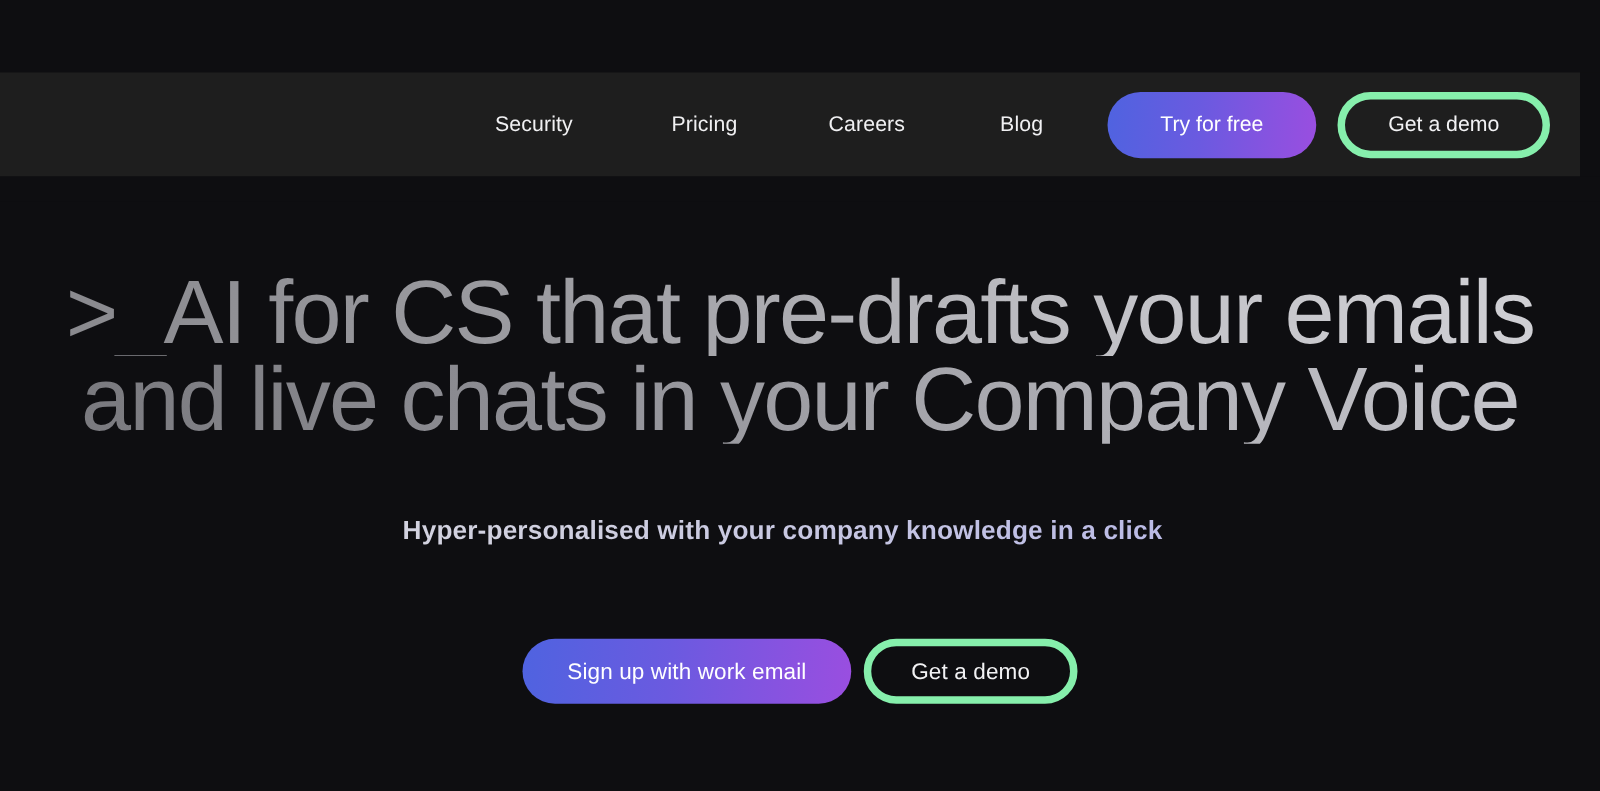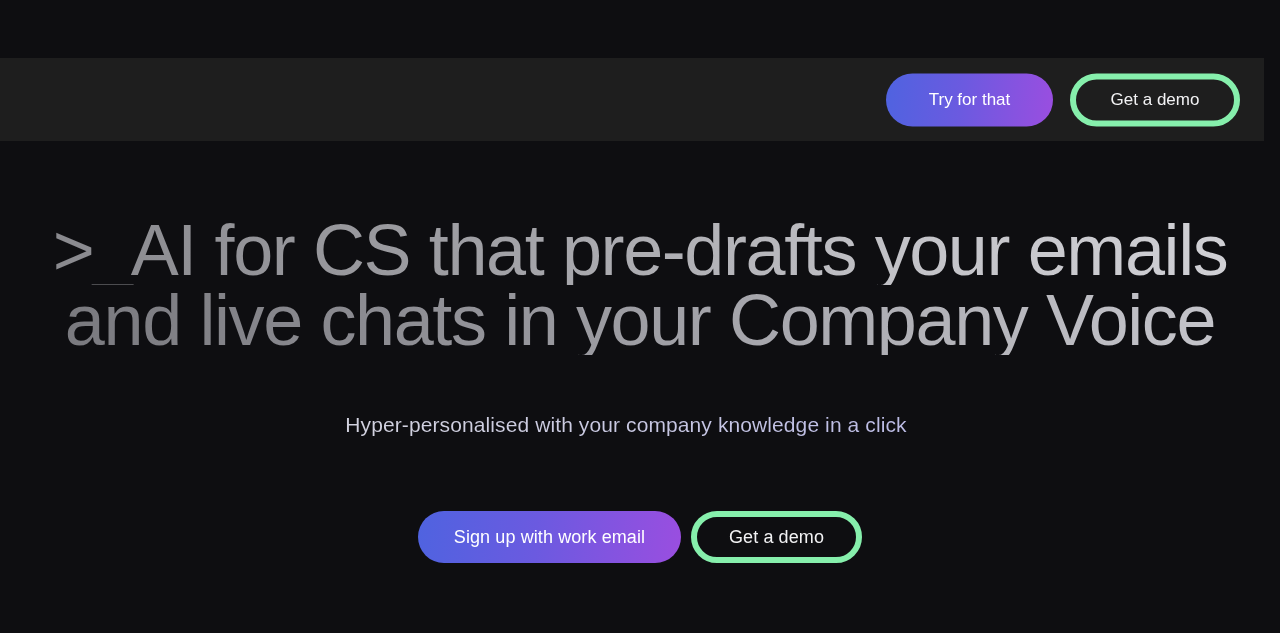--- a/index.html
+++ b/index.html
@@ -199,21 +199,21 @@
   .prompt-caret {
     letter-spacing: -2px;
   }
 
   .subtitle {
     position: absolute;
     left: 0;
     top: 250px;
     width: 1252px;
     font-size: 21px;
-    font-weight: 400;
+    font-weight: 700;
     letter-spacing: 0.1px;
     line-height: 28px;
     background: linear-gradient(90deg, #d9d9de 0%, #cfcfe0 38%, #bcbce6 72%, #b3b3e8 100%);
     -webkit-background-clip: text;
     background-clip: text;
     color: transparent;
     -webkit-text-fill-color: transparent;
     white-space: nowrap;
   }
 
@@ -245,23 +245,34 @@
 </head>
 <body>
 
 <div class="page">
 
   <div class="top-strip"></div>
 
   <header class="navbar">
 
 
+    <nav class="nav-links">
+      <a class="nav-link">Security</a>
+      <span class="nav-spacer-1"></span>
+      <a class="nav-link">Pricing</a>
+      <span class="nav-spacer-2"></span>
+      <a class="nav-link">Careers</a>
+      <span class="nav-spacer-3"></span>
+      <a class="nav-link">Blog</a>
+      <span class="nav-spacer-4"></span>
+      <a class="nav-link muted">Log in</a>
+    </nav>
 
     <div class="nav-buttons">
-      <button class="btn btn-gradient nav-btn-try">Try for that</button>
+      <button class="btn btn-gradient nav-btn-try">Try for free</button>
       <button class="btn btn-outline nav-btn-demo">Get a demo</button>
     </div>
 
   </header>
   <div class="nav-right-gap"></div>
 
   <main class="hero">
 
     <h1 class="headline">
       <span class="headline-line l1"><span class="prompt-caret">&gt;_</span><span>AI for CS that pre-drafts your emails</span></span>

